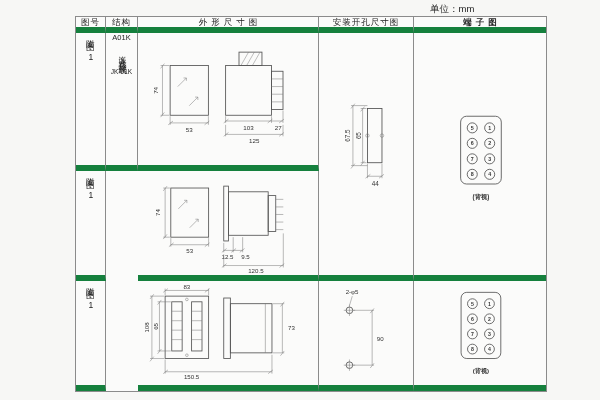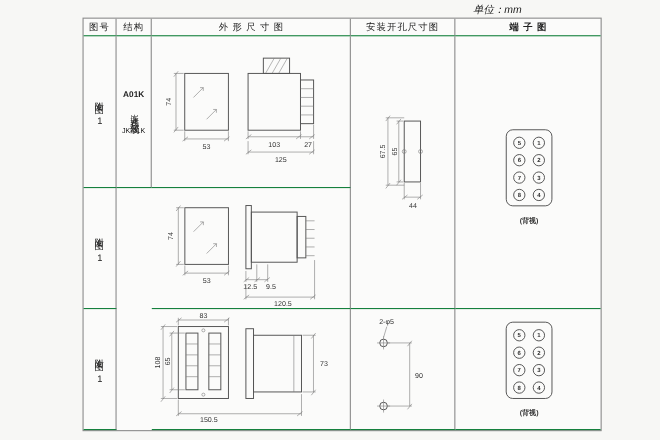--- a/index.html
+++ b/index.html
@@ -1,42 +1,42 @@
 <!DOCTYPE html>
 <html><head>
 <meta charset="utf-8">
 <style>
   html,body { margin:0; padding:0; }
   .page {
     position:relative; width:600px; height:400px;
     background:#f7f7f5; overflow:hidden;
     font-family:"Liberation Sans","DejaVu Sans",sans-serif; color:#333;
   }
-  .unit { position:absolute; left:430px; top:3px; font-size:9.5px; color:#222;font-style:italic; }
+  .unit { position:absolute; left:430px; top:3px; font-size:9.5px; color:#222; }
   .tbl {
     position:absolute; left:75px; top:16px;
     display:grid;
     grid-template-columns:30px 32px 181px 95px 132px;
     grid-template-rows:16px 138px 110px 110px;
     border:1px solid #8b8b8b; background:#fbfbfa;
   }
   .cell {
-    border-right:1px solid #8b8b8b; border-bottom:1px solid #15803d;
-    display:flex; align-items:center; justify-content:center;
+    border-right:1px solid #8b8b8b; border-bottom:6px solid #15803d;
+    display:flex; align-items:center; justify-content:flex-start;
     overflow:hidden; position:relative; flex-direction:column;
   }
   .cell.lc { border-right:none;font-weight:bold; }
   .hd { font-size:8.5px; color:#222; letter-spacing:1px; white-space:nowrap; }
   .hd.sp { letter-spacing:4px; padding-left:4px; }
   .vtext {
     writing-mode:vertical-lr; text-orientation:upright;
     font-size:8.5px; letter-spacing:3px; color:#222; line-height:1;
   }
   .struct { gap:7px; }
-  .model { font-size:7.5px; color:#222;font-weight:bold; }
+  .model { font-size:7.5px; color:#222; }
   .desc {
     writing-mode:vertical-lr; text-orientation:upright;
     font-size:8px; letter-spacing:2px; color:#222; line-height:1;
   }
   .code { font-size:6.5px; color:#222; white-space:nowrap; }
   .draw { width:100%; height:100%; display:block; }
   .ln { stroke:#555; stroke-width:0.9; fill:none; }
   .dim { stroke:#7a7a7a; stroke-width:0.55; fill:none; }
   .hatch { stroke:#7a7a7a; stroke-width:0.5; fill:none; }
   .dt { font-size:6.5px; fill:#333; }

